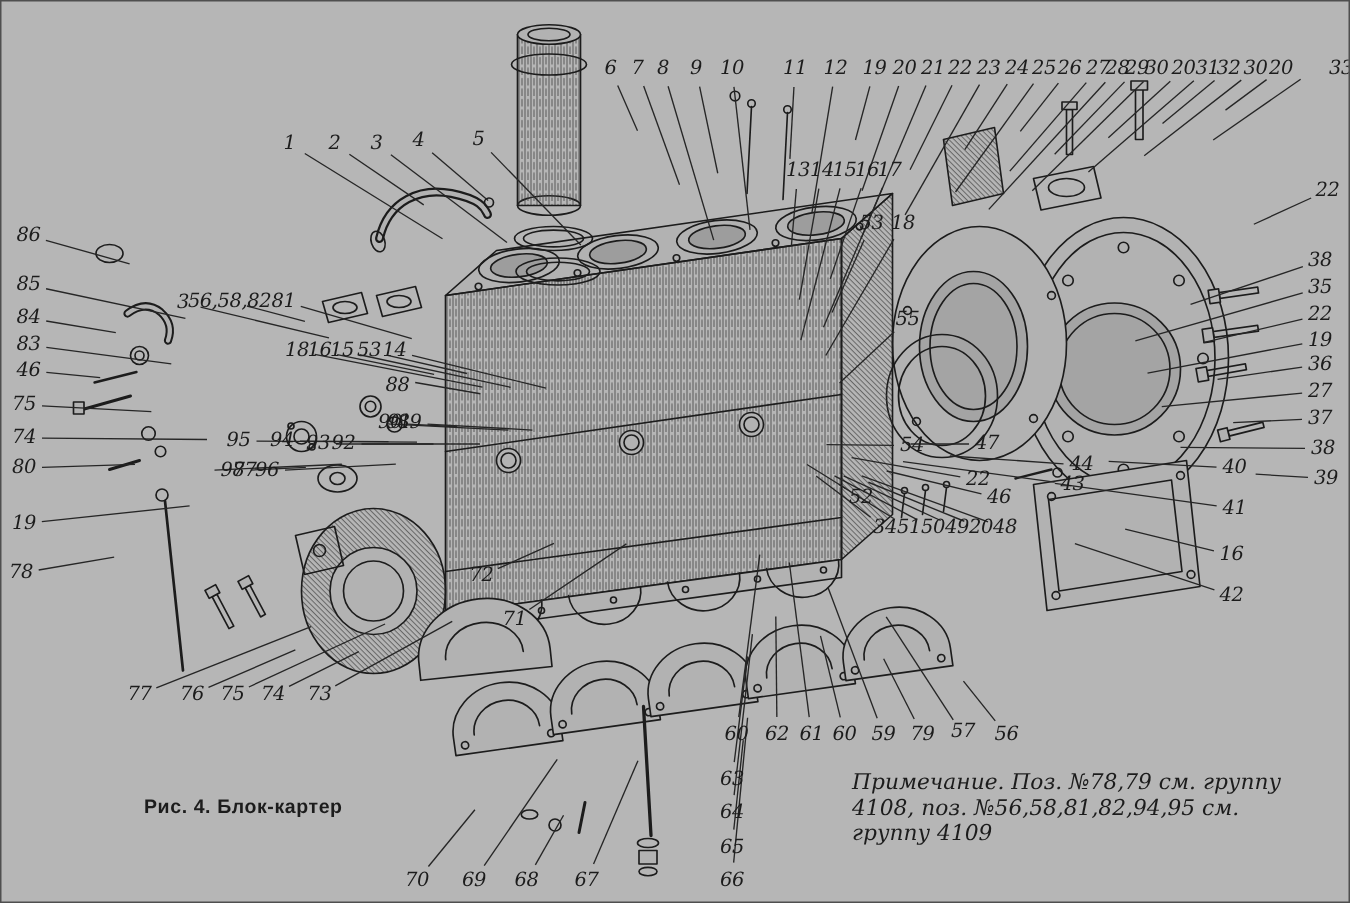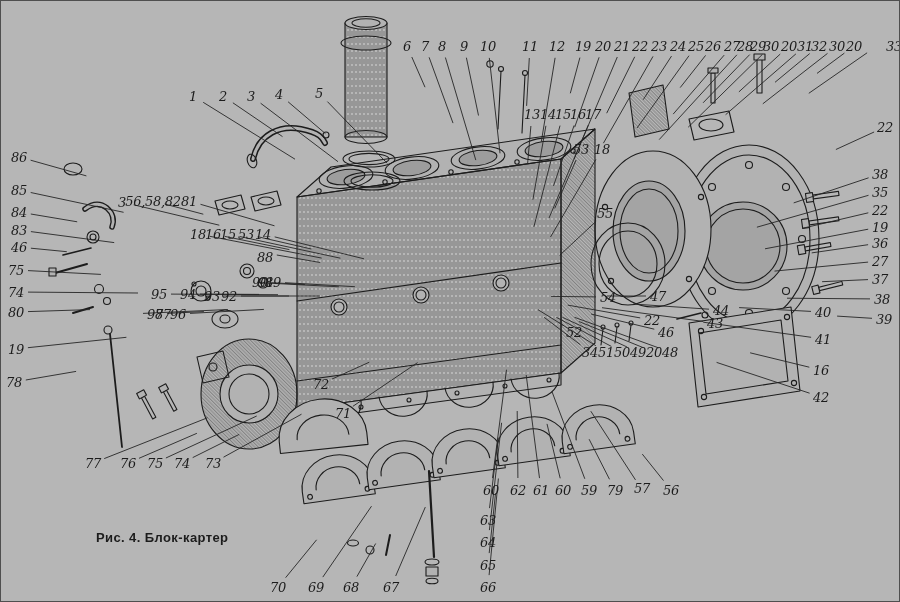--- a/index.html
+++ b/index.html
@@ -505,14 +505,19 @@
       <span class="callout" style="left: 487px; top: 564px;">65</span>
       <span class="callout" style="left: 487px; top: 586px;">66</span>
       <span class="callout" style="left: 277px; top: 586px;">70</span>
       <span class="callout" style="left: 315px; top: 586px;">69</span>
       <span class="callout" style="left: 350px; top: 586px;">68</span>
       <span class="callout" style="left: 390px; top: 586px;">67</span>
     </div>
 
   <div id="caption">Рис. 4. Блок-картер</div>
 
+  <div id="note">
+    <div>Примечание. Поз. №78,79 см. группу</div>
+    <div>4108,  поз. №56,58,81,82,94,95 см.</div>
+    <div>группу  4109</div>
+  </div>
 
 </div>
 
 </body></html>

